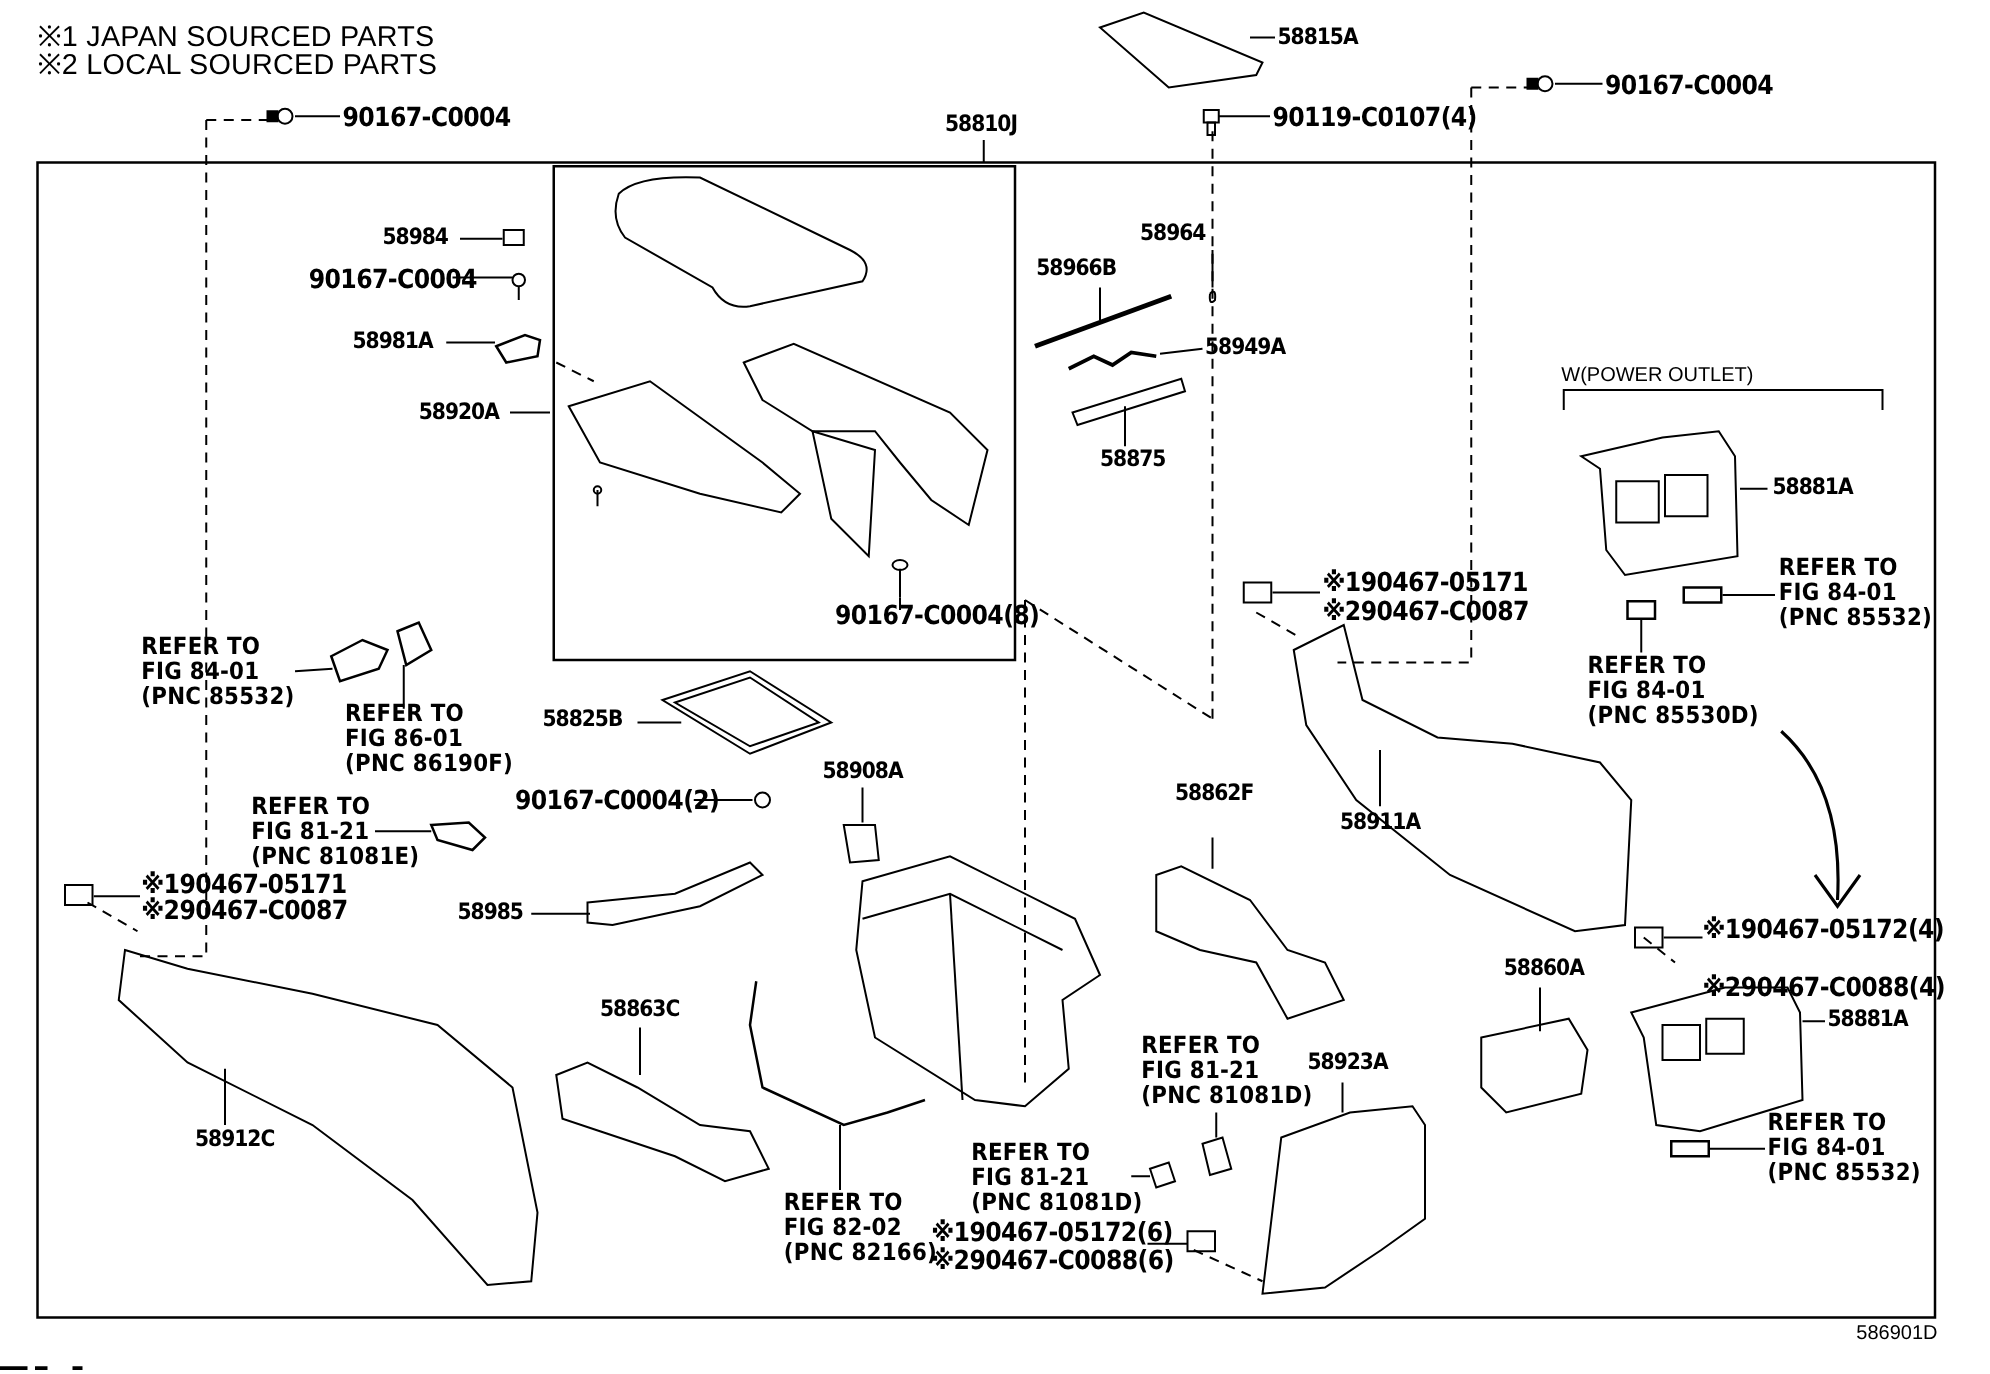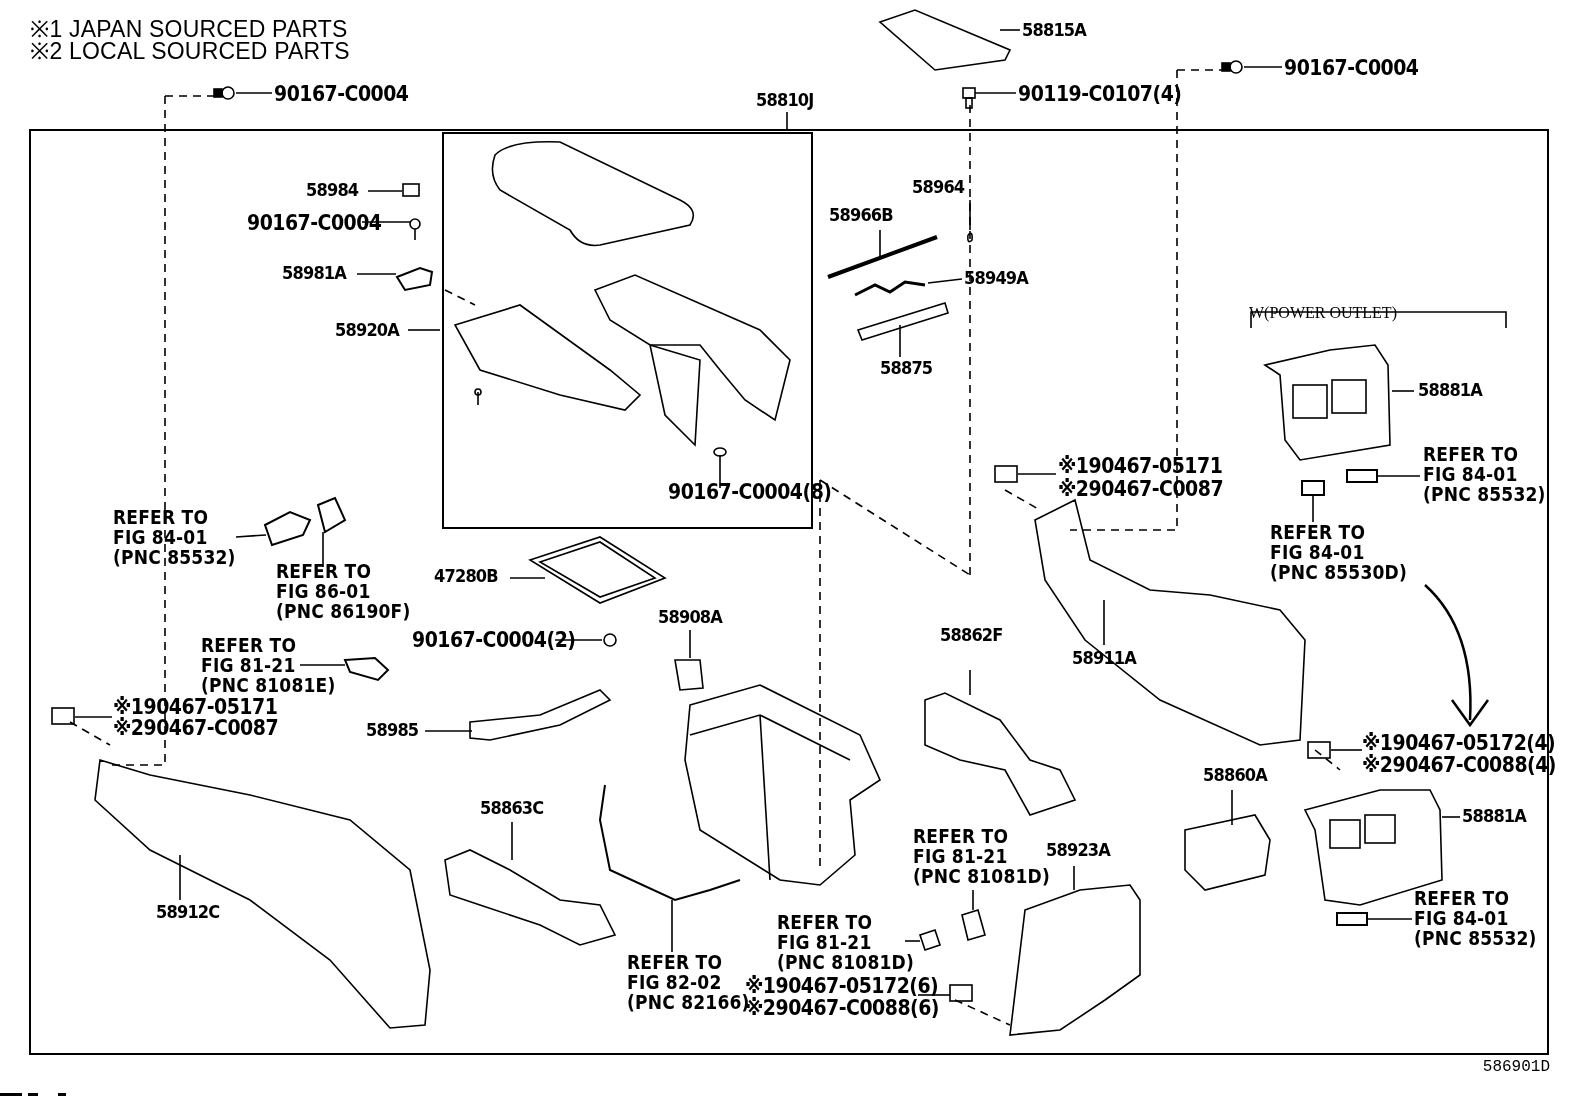--- a/index.html
+++ b/index.html
@@ -4,22 +4,22 @@
 <style>
   html, body { margin: 0; padding: 0; background: #ffffff; }
   body { width: 1592px; height: 1099px; position: relative; overflow: hidden;
          font-family: "DejaVu Sans Mono", monospace; color: #000; }
   .legend { position: absolute; left: 30px; font-family: "Liberation Sans", sans-serif;
             font-size: 23px; letter-spacing: 0.2px; }
   .lbl { position: absolute; font-family: "DejaVu Sans Condensed", "DejaVu Sans", sans-serif;
          font-weight: bold; font-size: 21px; white-space: nowrap; line-height: 20px; letter-spacing: -0.5px; }
   .lbl.big { font-size: 18px; letter-spacing: -0.8px; }
   .lbl.ml { white-space: pre; line-height: 20px; font-size: 19px; letter-spacing: 0.2px; }
-  .sheet { position: absolute; right: 42px; top: 1058px; font-family: Liberation Mono, monospace; font-size: 16px; }
-  .powerout { position: absolute; left: 1249px; top: 304px; font-family: Liberation Serif, serif; font-size: 16px; }
+  .sheet { position: absolute; right: 42px; top: 1058px; font-family: Liberation Sans, sans-serif; font-size: 16px; }
+  .powerout { position: absolute; left: 1249px; top: 292px; font-family: Liberation Sans, sans-serif; font-size: 16px; }
   svg#art { position: absolute; left: 0; top: 0; }
 </style>
 </head>
 <body>
 
 <svg id="art" width="1592" height="1099" viewBox="0 0 1592 1099">
   <g fill="none" stroke="#000" stroke-width="1.6">
 
     <rect x="30" y="130" width="1518" height="924" stroke-width="2"></rect>
 
@@ -190,39 +190,39 @@
 <div class="lbl" style="left:1284px;top:58px">90167-C0004</div>
 <div class="lbl big" style="left:306px;top:180px">58984</div>
 <div class="lbl" style="left:247px;top:213px">90167-C0004</div>
 <div class="lbl big" style="left:282px;top:263px">58981A</div>
 <div class="lbl big" style="left:335px;top:320px">58920A</div>
 <div class="lbl big" style="left:912px;top:177px">58964</div>
 <div class="lbl big" style="left:829px;top:205px">58966B</div>
 <div class="lbl big" style="left:964px;top:268px">58949A</div>
 <div class="lbl big" style="left:880px;top:358px">58875</div>
 <div class="lbl" style="left:668px;top:482px">90167-C0004(8)</div>
-<div class="lbl big" style="left:434px;top:566px">47280B</div>
+<div class="lbl big" style="left:434px;top:566px">58825B</div>
 <div class="lbl" style="left:412px;top:630px">90167-C0004(2)</div>
 <div class="lbl big" style="left:658px;top:607px">58908A</div>
 <div class="lbl big" style="left:366px;top:720px">58985</div>
 <div class="lbl big" style="left:480px;top:798px">58863C</div>
 <div class="lbl big" style="left:156px;top:902px">58912C</div>
 <div class="lbl big" style="left:940px;top:625px">58862F</div>
 <div class="lbl big" style="left:1072px;top:648px">58911A</div>
 <div class="lbl big" style="left:1046px;top:840px">58923A</div>
 <div class="lbl big" style="left:1203px;top:765px">58860A</div>
 <div class="lbl big" style="left:1418px;top:380px">58881A</div>
 <div class="lbl big" style="left:1462px;top:806px">58881A</div>
 
 <div class="lbl" style="left:1058px;top:456px">※190467-05171</div>
 <div class="lbl" style="left:1058px;top:479px">※290467-C0087</div>
 <div class="lbl" style="left:113px;top:697px">※190467-05171</div>
 <div class="lbl" style="left:113px;top:718px">※290467-C0087</div>
 <div class="lbl" style="left:1362px;top:733px">※190467-05172(4)</div>
-<div class="lbl" style="left:1362px;top:755px">※290467-C0088(4)</div>
+<div class="lbl" style="left:1362px;top:780px">※290467-C0088(4)</div>
 <div class="lbl" style="left:745px;top:976px">※190467-05172(6)</div>
 <div class="lbl" style="left:745px;top:998px">※290467-C0088(6)</div>
 
 <div class="lbl ml" style="left:113px;top:507px">REFER TO
 FIG 84-01
 (PNC 85532)</div>
 <div class="lbl ml" style="left:276px;top:561px">REFER TO
 FIG 86-01
 (PNC 86190F)</div>
 <div class="lbl ml" style="left:201px;top:635px">REFER TO

